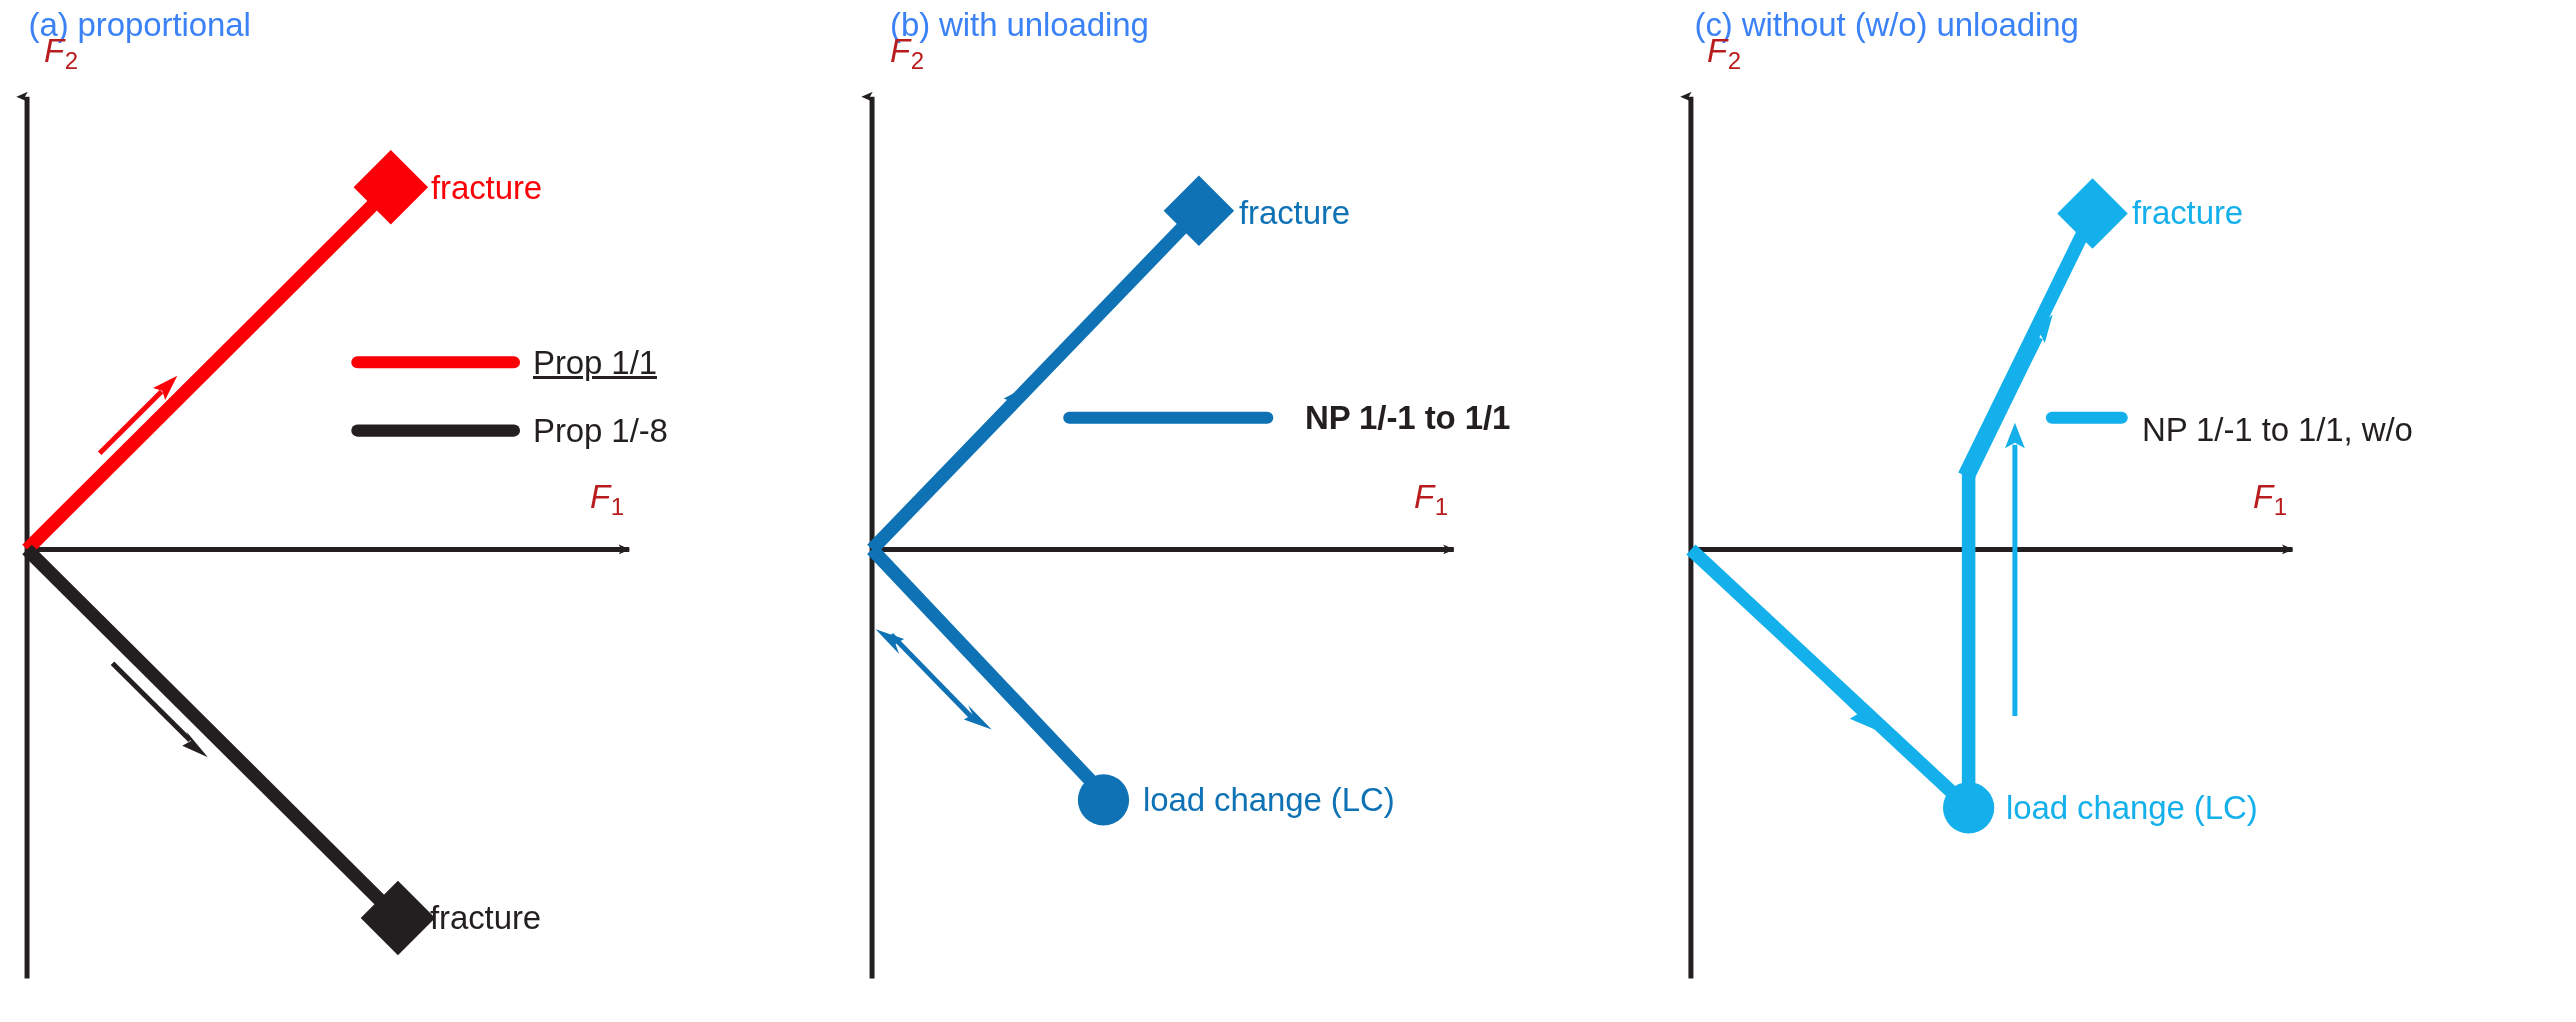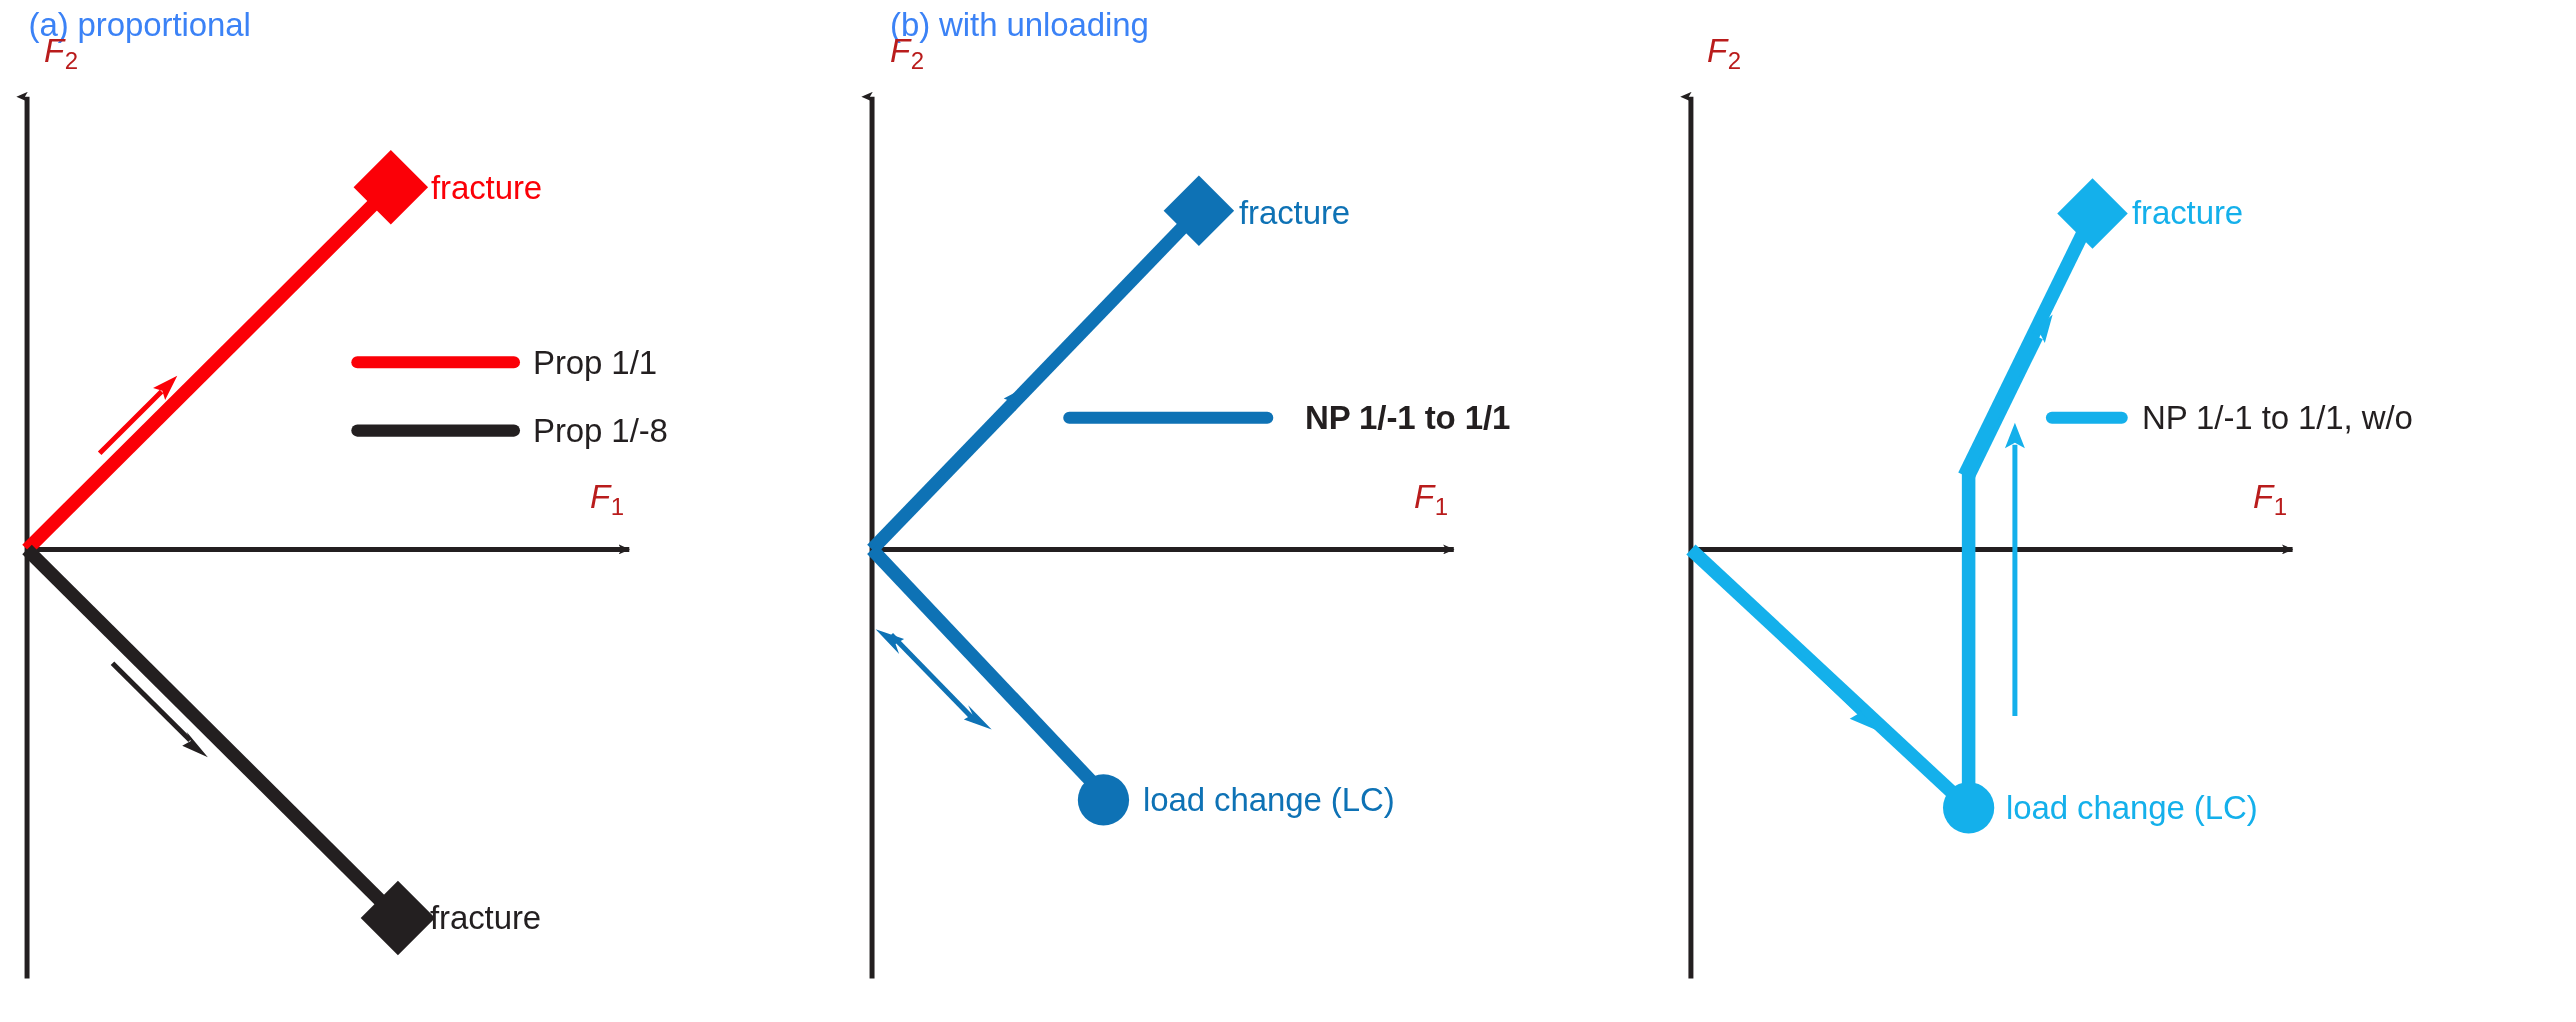--- a/index.html
+++ b/index.html
@@ -123,21 +123,21 @@
     </div>
 
     <div class="axis-label" style="left:590px; top:478px;">
       <span class="var">F</span><span class="sub">1</span>
     </div>
 
     <div class="marker-label" style="left:431px; top:169px; color:#fb0007;">fracture</div>
 
     <div class="marker-label" style="left:430px; top:899px; color:#231f20;">fracture</div>
 
-    <div class="legend-label" style="left:533px; top:344px;">Prop 1/1</div>
+    <div class="legend-label" style="left:533px; top:344px;text-decoration:underline;">Prop 1/1</div>
 
     <div class="legend-label" style="left:533px; top:412px;">Prop 1/-8</div>
   </div>
 
   <div class="panel" id="panel-b">
 
     <div class="panel-title">(b) with unloading</div>
 
     <svg class="plot-svg" viewBox="0 0 1160 1436" preserveAspectRatio="none">
       <defs>
@@ -181,20 +181,21 @@
 
     <div class="marker-label" style="left:399px; top:194px; color:#0e72b5;">fracture</div>
 
     <div class="marker-label" style="left:303px; top:781px; color:#0e72b5;">load change (LC)</div>
 
     <div class="legend-label" style="left:465px; top:399px;font-weight:bold;">NP 1/-1 to 1/1</div>
   </div>
 
   <div class="panel" id="panel-c">
 
+    <div class="panel-title">(c) without (w/o) unloading</div>
 
     <svg class="plot-svg" viewBox="0 0 1278 1436" preserveAspectRatio="none">
       <defs>
         <marker id="c-axis-arrow-up" markerWidth="14" markerHeight="16" refX="7" refY="15" orient="auto-start-reverse" markerUnits="userSpaceOnUse">
           <path d="M7,0 L14,16 L7,12 L0,16 Z" fill="#231f20"></path>
         </marker>
         <marker id="c-axis-arrow-right" markerWidth="16" markerHeight="14" refX="15" refY="7" orient="auto" markerUnits="userSpaceOnUse">
           <path d="M16,7 L0,14 L4,7 L0,0 Z" fill="#231f20"></path>
         </marker>
       </defs>
@@ -230,17 +231,17 @@
     </div>
 
     <div class="axis-label" style="left:587px; top:478px;">
       <span class="var">F</span><span class="sub">1</span>
     </div>
 
     <div class="marker-label" style="left:466px; top:194px; color:#14b0eb;">fracture</div>
 
     <div class="marker-label" style="left:340px; top:789px; color:#14b0eb;">load change (LC)</div>
 
-    <div class="legend-label" style="left:476px; top:399px;">NP 1/-1 to 1/1, w/o</div>
+    <div class="legend-label" style="left:476px; top:411px;">NP 1/-1 to 1/1, w/o</div>
   </div>
 
 </div>
 
 
 </body></html>

